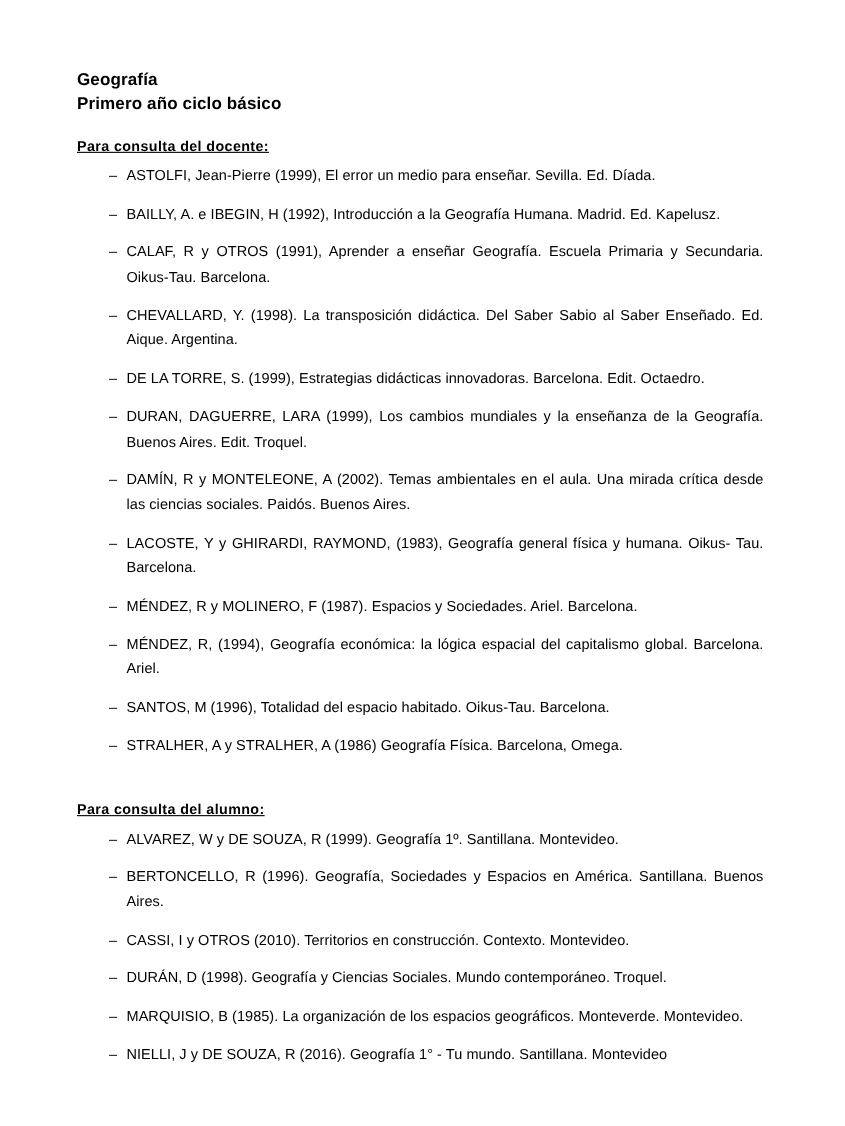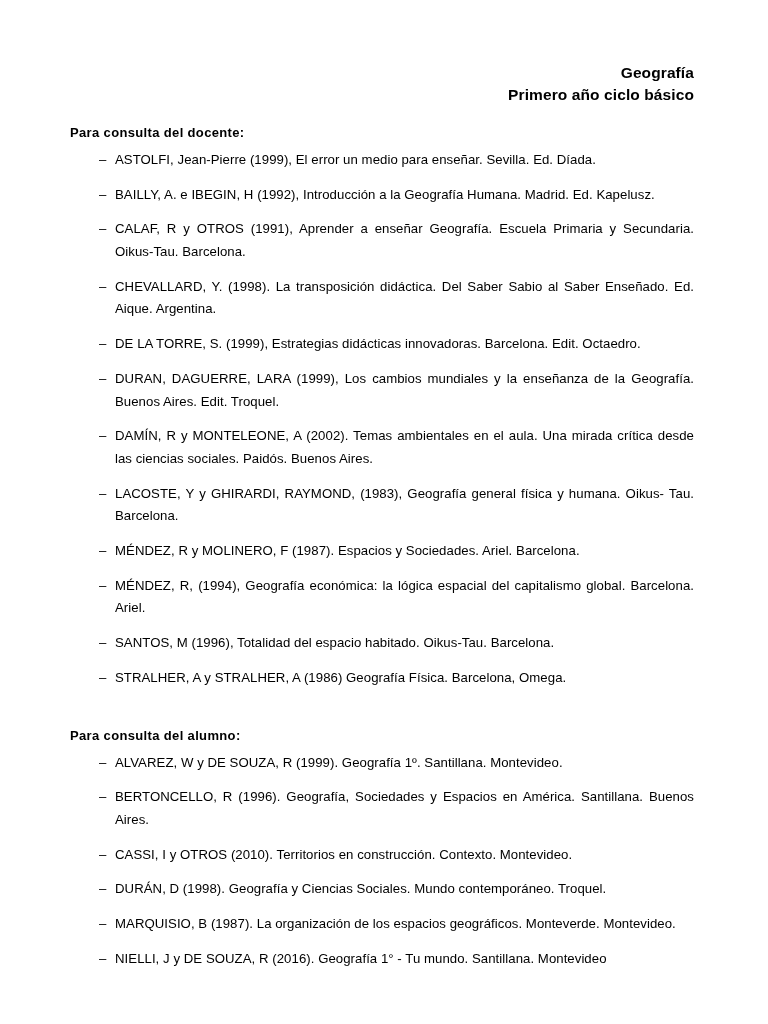--- a/index.html
+++ b/index.html
@@ -17,40 +17,41 @@
   }
   .page {
     position: relative;
     width: 768px;
     height: 1024px;
     background: #ffffff;
     box-sizing: border-box;
     padding: 62px 74px 0 70px;
   }
   .title-block {
-    text-align: right;
+    text-align: left;
     font-weight: bold;
     font-size: 15.5px;
     line-height: 1.45;
     letter-spacing: 0.1px;
     margin: 0 0 18px 0;
   }
   .title-line {
     display: block;
     white-space: nowrap;
   }
   .section {
     margin: 0;
   }
   .section-heading {
     font-weight: bold;
     font-size: 13px;
     letter-spacing: 0.35px;
     margin: 0 0 9px 0;
     text-align: left;
+    text-decoration: underline;
   }
   .ref-list {
     list-style: none;
     margin: 0;
     padding: 0;
   }
   .ref-item {
     position: relative;
     padding-left: 45px;
     margin: 0 0 12px 0;
@@ -157,21 +158,21 @@
       <li class="ref-item">
         <span class="dash">–</span>
         <span class="ref-text">CASSI, I y OTROS (2010). Territorios en construcción. Contexto. Montevideo.</span>
       </li>
       <li class="ref-item">
         <span class="dash">–</span>
         <span class="ref-text">DURÁN, D (1998). Geografía y Ciencias Sociales. Mundo contemporáneo. Troquel.</span>
       </li>
       <li class="ref-item">
         <span class="dash">–</span>
-        <span class="ref-text">MARQUISIO, B (1987). La organización de los espacios geográficos. Monteverde. Montevideo.</span>
+        <span class="ref-text">MARQUISIO, B (1985). La organización de los espacios geográficos. Monteverde. Montevideo.</span>
       </li>
       <li class="ref-item">
         <span class="dash">–</span>
         <span class="ref-text">NIELLI, J y DE SOUZA, R (2016). Geografía 1° - Tu mundo. Santillana. Montevideo</span>
       </li>
     </ul>
   </div>
 
 </div>
 

